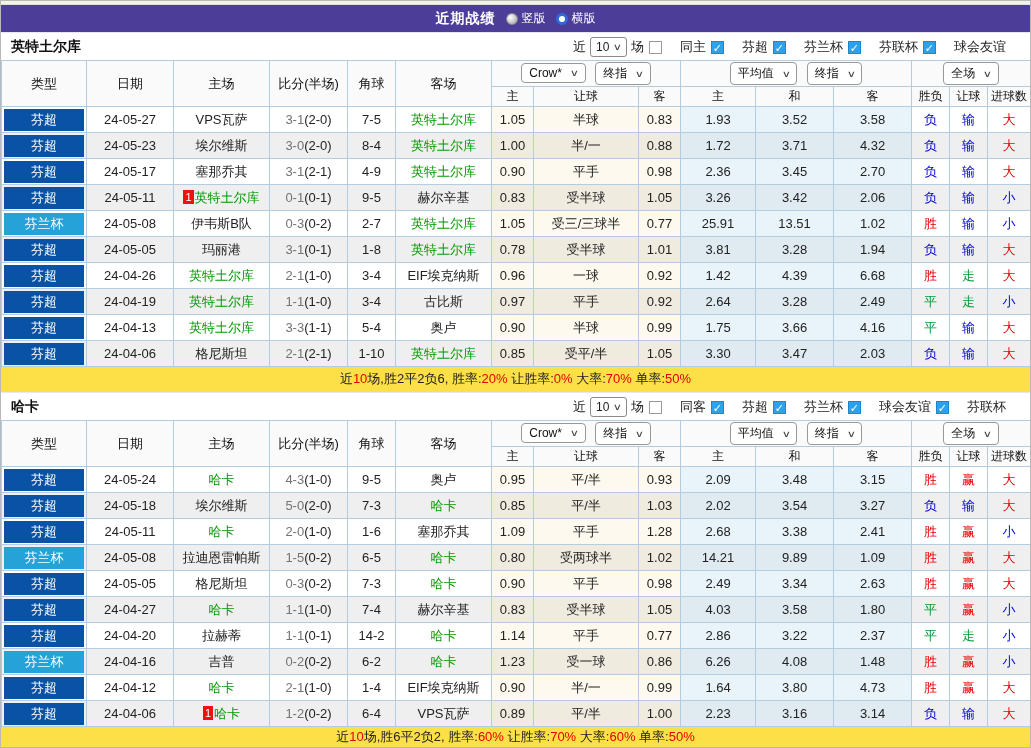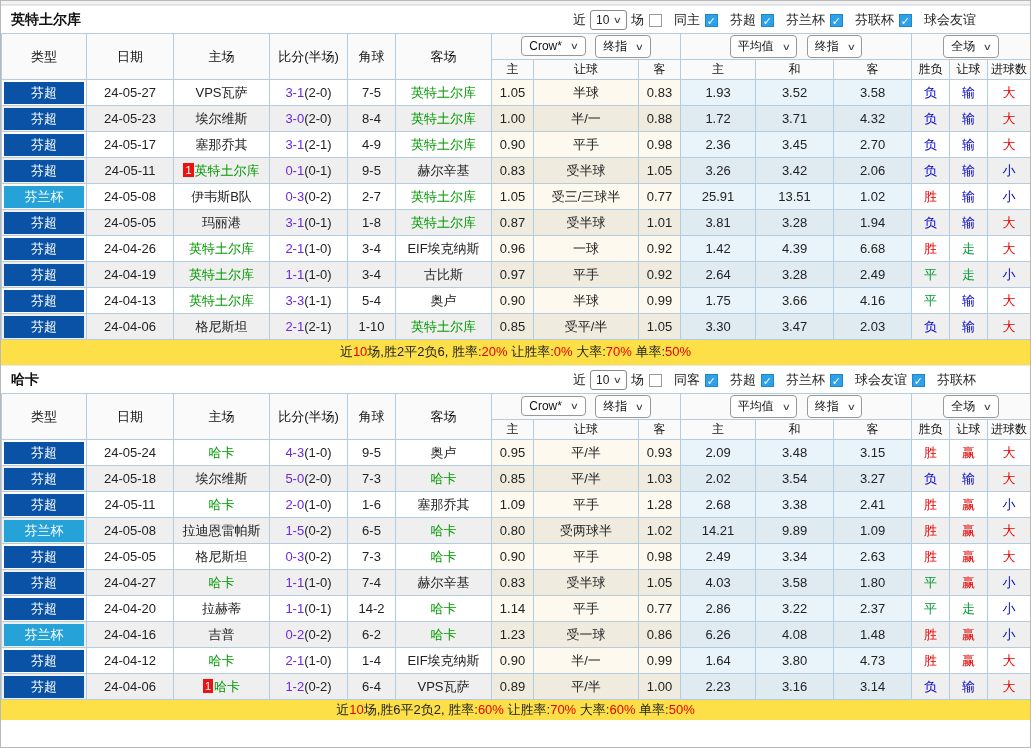--- a/index.html
+++ b/index.html
@@ -14,21 +14,21 @@
   .radio { display:inline-block; width:12px; height:12px; border-radius:50%; }
   .radio-gray { background:radial-gradient(circle at 35% 35%, #ffffff, #b9b9b9 70%); border:1px solid #8a8a8a; }
   .radio-blue { width:12px; height:12px; background:#fff; border:3px solid #2f6bd8; }
 
   
   .section-head { height:28px; background:#fff; position:relative; display:flex; align-items:center; border-top:1px solid #e4e9ef; }
   .team-name { font-weight:bold; font-size:14px; margin-left:10px; color:#111; }
   .filters { position:absolute; left:572px; top:0; height:28px; display:flex; align-items:center; font-size:13px; color:#222; }
   .mini-select { display:inline-flex; align-items:center; gap:5px; border:1px solid #8a8a8a; border-radius:3px; background:#fff; height:20px; padding:0 5px; margin:0 4px; font-size:12px; cursor:pointer; }
   .caret { font-size:9px; color:#444; transform:scaleX(1.4); }
-  .chk-item { display:inline-flex; align-items:center; gap:12px; margin-left:5px; cursor:pointer; }
+  .chk-item { display:inline-flex; align-items:center; gap:18px; margin-left:5px; cursor:pointer; }
   .chk { display:inline-block; width:13px; height:13px; font-size:11px; line-height:13px; text-align:center; }
   .chk-on { background:#2ea1e8; color:#fff; border:1px solid #1b87cc; }
   .chk-off { background:#fff; border:1px solid #9a9a9a; }
 
   
   table { border-collapse:collapse; table-layout:fixed; width:1029px; font-size:13px; }
   th, td { border:1px solid #b3cce0; text-align:center; white-space:nowrap; overflow:hidden; padding:0; }
   thead th { background:#fafafa; font-weight:normal; color:#111; }
   tr.h1 th { height:26px; }
   tr.h2 th { height:20px; font-size:12px; }
@@ -36,30 +36,41 @@
   tbody td { height:26px; }
   tr.even td { background:#efefef; }
   tr.odd  td { background:#ffffff; }
   tr.odd  td.c-asia { background:#fdf9ee; }
   tr.even td.c-asia { background:#f0ebdf; }
   tr.odd  td.c-euro { background:#e9f4fa;margin-left:35px; }
   tr.even td.c-euro { background:#dfeaf1; }
   td.c-league { padding:1px 2px; }
   .badge { height:22px; line-height:22px; color:#fff; font-size:13px; }
   .t-team { color:#009900; }
-  .t-score { color:#6d28d9;text-align:right; }
+  .t-score { color:#737373;text-align:right; }
   .mark1 { display:inline-block; background:#ee1111; color:#fff; font-size:11px; line-height:14px; padding:0 2px; margin-right:1px; vertical-align:1px; }
   .summary { height:25px; line-height:24px; text-align:center; font-size:13px; color:#222; background:#fde047; }
   .summary-last { height:20px; line-height:19px;text-align:center; }
 </style>
 </head>
 <body>
 
 <div class="page">
   <div class="top-strip"></div>
+  <div class="topbar">
+    <span class="title">近期战绩</span>
+    <span class="radio-item">
+      <span class="radio radio-gray"></span>
+      <span>竖版</span>
+    </span>
+    <span class="radio-item">
+      <span class="radio radio-blue"></span>
+      <span>横版</span>
+    </span>
+  </div>
   <div id="sections">
   <div class="section">
     <div class="section-head">
       <span class="team-name">英特土尔库</span>
       <div class="filters">
         <span>近</span>
         <span class="mini-select">
           <span>10</span>
           <span class="caret">∨</span>
         </span>
@@ -246,21 +257,21 @@
             </tr>
             <tr class="even">
               <td class="c-league">
                 <div class="badge" style="background: rgb(10, 82, 165);">芬超</div>
               </td>
               <td>24-05-05</td>
               <td><span>玛丽港</span></td>
               <td><span class="t-score">3-1</span><span>(0-1)</span></td>
               <td>1-8</td>
               <td><span class="t-team">英特土尔库</span></td>
-              <td class="c-asia">0.87</td>
+              <td class="c-asia">0.78</td>
               <td class="c-asia">受半球</td>
               <td class="c-asia">1.01</td>
               <td class="c-euro">3.81</td>
               <td class="c-euro">3.28</td>
               <td class="c-euro">1.94</td>
               <td class="c-res" style="color: rgb(0, 0, 205);">负</td>
               <td class="c-res" style="color: rgb(0, 0, 205);">输</td>
               <td class="c-res" style="color: rgb(230, 0, 0);">大</td>
             </tr>
             <tr class="odd">

